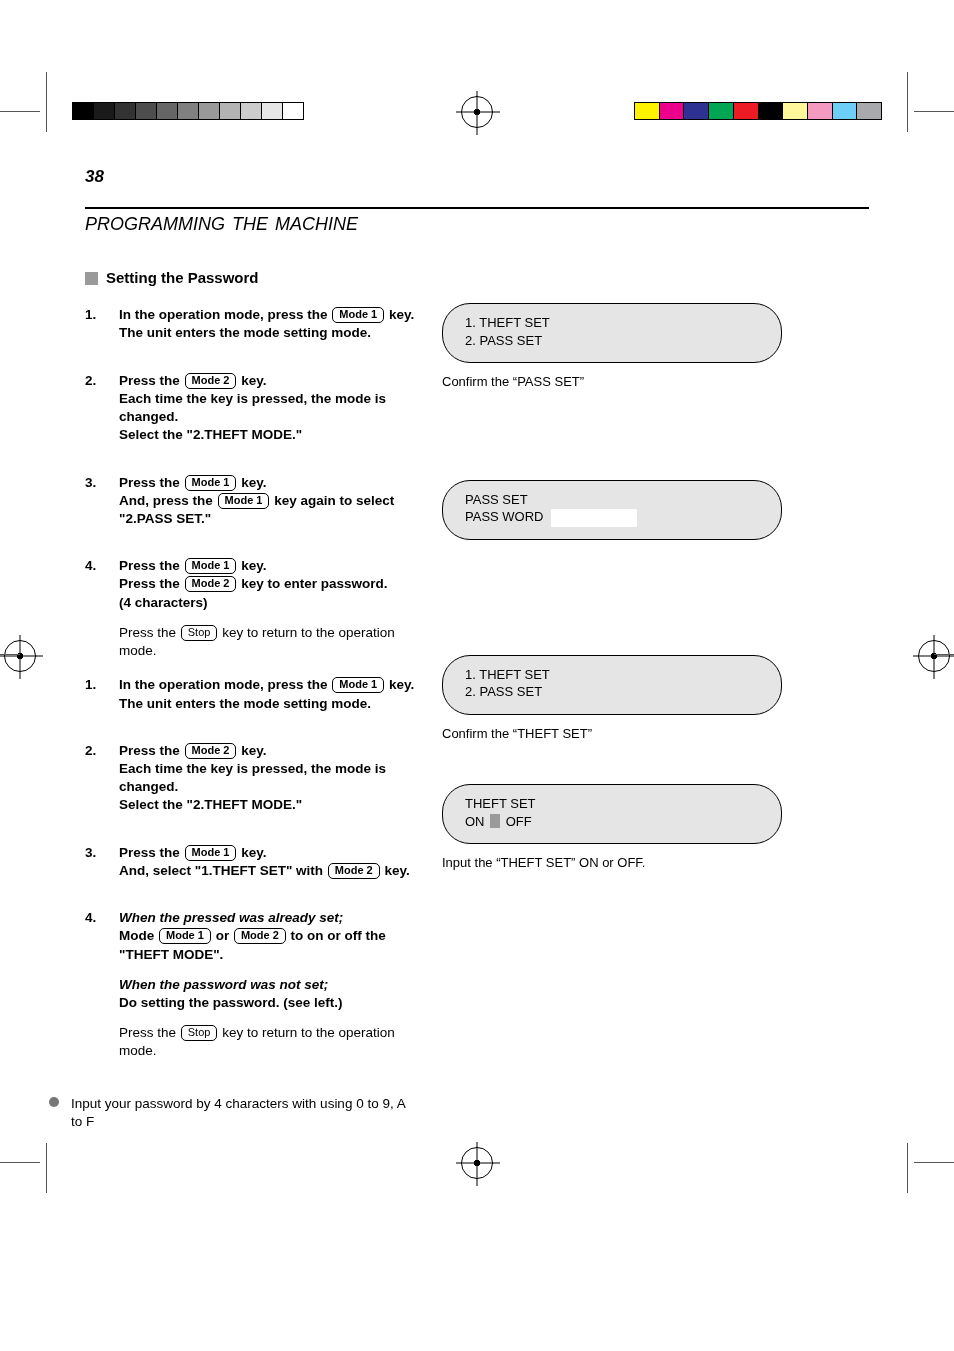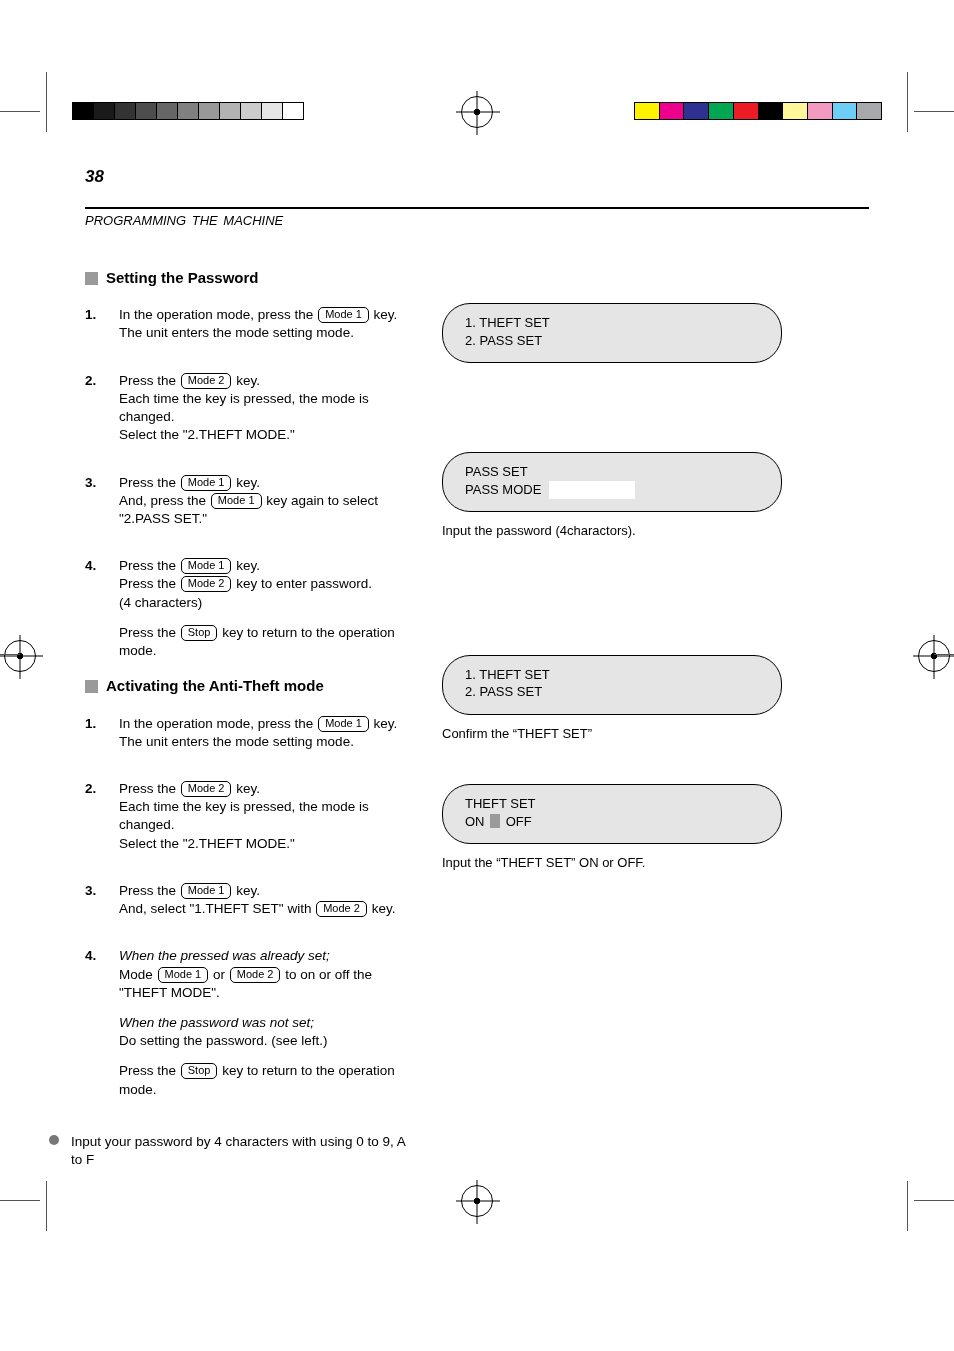--- a/index.html
+++ b/index.html
@@ -112,21 +112,21 @@
     left: 0; right: 0;
     height: 2px;
     background: #000;
   }
   .section-title {
     position: absolute;
     top: 60px;
     left: 0;
     font-style: italic;
     font-weight: 400;
-    font-size: 13px;
+    font-size: 18px;
     word-spacing: 2px;
   }
 
   .content {
     display: grid;
     grid-template-columns: 330px 340px;
     column-gap: 62px;
     margin-top: 16px;
     gap: 27px;
   }
@@ -146,20 +146,21 @@
     width: 13px; height: 13px;
     background: #9a9a9a;
     display: inline-block;
   }
 
   ol.steps {
     list-style: none;
     padding: 0;
     margin: 0;
     counter-reset: step;
+    font-weight: bold;
   }
   ol.steps > li {
     position: relative;
     padding-left: 34px;
     margin-bottom: 4px;
     counter-increment: step;
   }
   ol.steps > li:before {
     content: counter(step) ".";
     position: absolute;
@@ -351,24 +352,20 @@
         </ol>
 
         <div class="para">
           <span>Press the </span>
           <span class="keybox">Stop</span>
           <span> key to return to the operation mode.</span>
         </div>
       </div>
 
       <div class="block" style="margin-top:16px">
-        <div class="h3">
-          <span class="bullet-sq"></span>
-          <span>Activating the Anti-Theft mode</span>
-        </div>
 
         <ol class="steps">
           <li>
             <span>In the operation mode, press the </span>
             <span class="keybox">Mode 1</span>
             <span> key.</span>
             <div>The unit enters the mode setting mode.</div>
           </li>
 
           <li>
@@ -420,31 +417,31 @@
     </div>
 
     <div class="col-right">
 
       <div class="spacer-1"></div>
 
       <div class="lcd">
         <div>1. THEFT SET</div>
         <div>2. PASS SET</div>
       </div>
+      <div class="caption">Confirm the “PASS SET”</div>
 
       <div class="spacer-2"></div>
 
       <div class="lcd pw">
         <div>PASS SET</div>
         <div>
-          <span>PASS MODE</span>
+          <span>PASS WORD</span>
           <span class="pw-field"></span>
         </div>
       </div>
-      <div class="caption">Input the password (4charactors).</div>
 
       <div class="spacer-3"></div>
 
       <div class="lcd">
         <div>1. THEFT SET</div>
         <div>2. PASS SET</div>
       </div>
       <div class="caption">Confirm the “THEFT SET”</div>
 
       <div class="spacer-4"></div>

